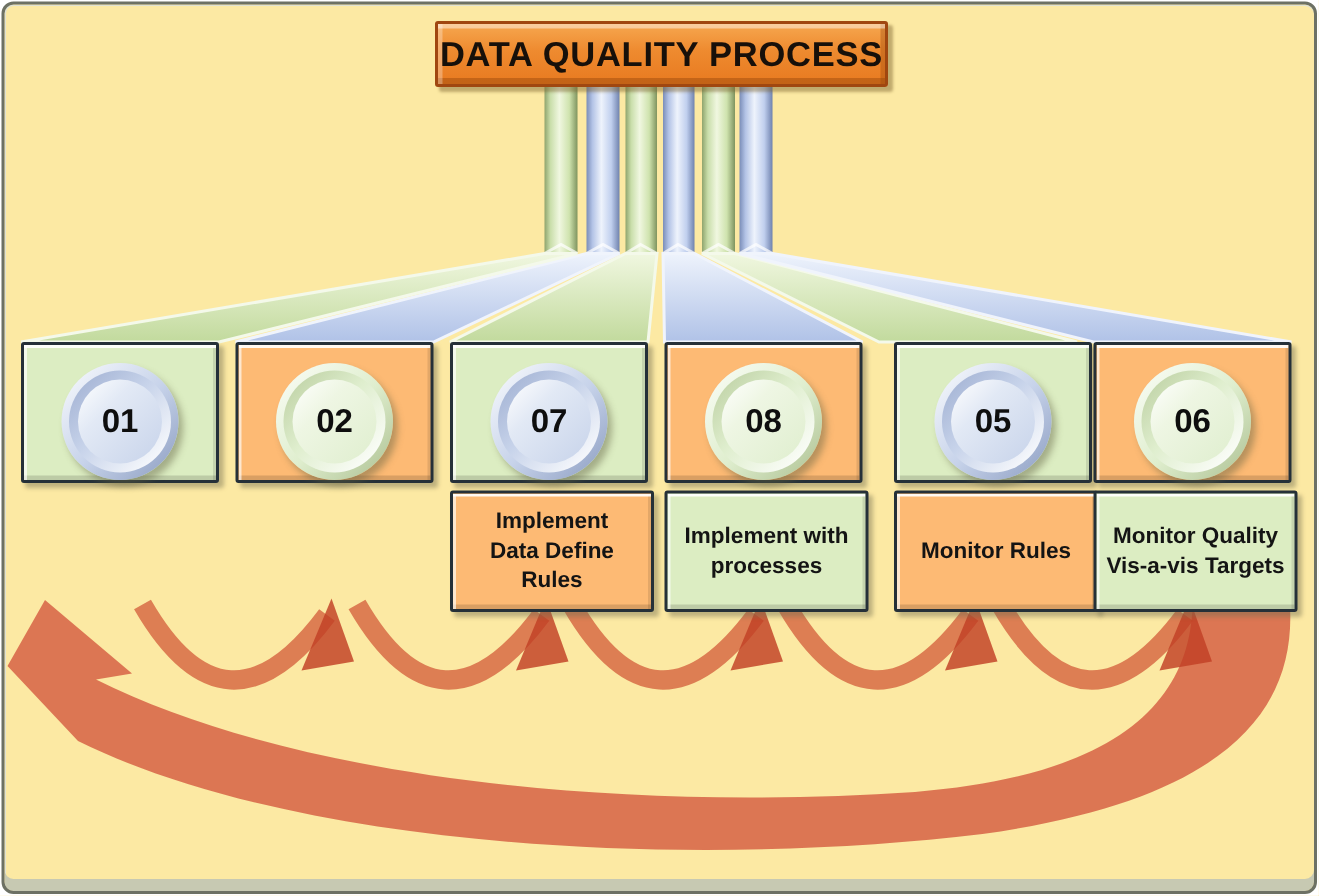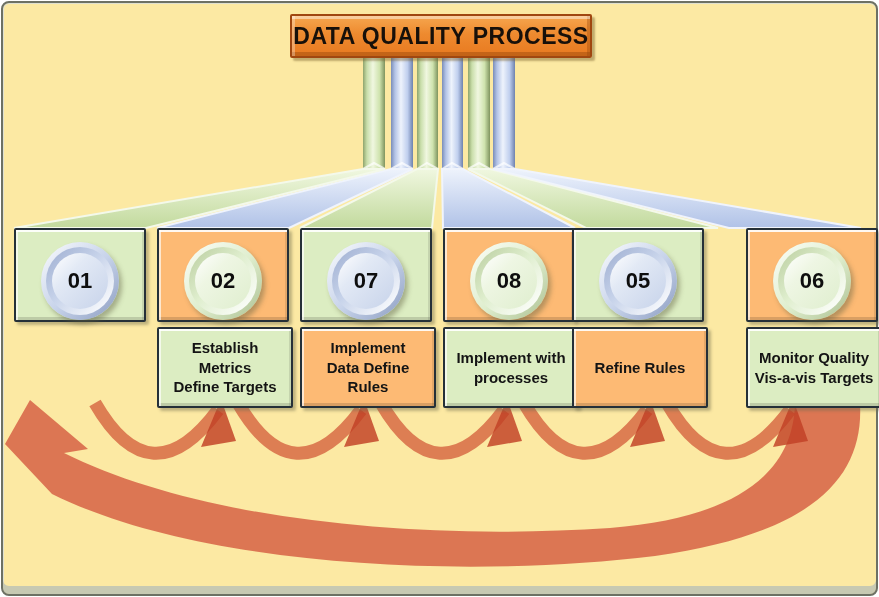--- a/index.html
+++ b/index.html
@@ -13,21 +13,21 @@
          background:linear-gradient(180deg,#F6A74F 0%,#EE8A2F 45%,#E87A20 100%);
          border:2px solid #A04710;border-radius:2px;
          box-shadow:inset 0 3px 0 rgba(255,255,255,.45), inset 3px 0 0 rgba(255,255,255,.30),
                     inset 0 -4px 0 rgba(150,70,10,.45), inset -3px 0 0 rgba(150,70,10,.35),
                     3px 3px 2px rgba(120,95,45,.45);
          display:flex;align-items:center;justify-content:center;
          font-size:23px;font-weight:bold;letter-spacing:.5px;color:#17100a;}
 
   
   .step{position:absolute;top:228px;width:132px;height:176px;z-index:2;}
-  .s1{left:14px}.s2{left:157px}.s3{left:300px}.s4{left:443px}.s5{left:572px}.s6{left:746px}
+  .s1{left:14px}.s2{left:157px}.s3{left:300px}.s4{left:443px}.s5{left:596px}.s6{left:729px}
   .topbox,.labelbox{position:absolute;left:0;width:128px;border:2px solid #253038;border-radius:2px;
          box-shadow:inset 0 2px 0 rgba(255,255,255,.9), inset 2px 0 0 rgba(255,255,255,.65),
                     inset 0 -3px 0 rgba(0,0,0,.14), inset -2px 0 0 rgba(0,0,0,.10),
                     3px 3px 3px rgba(115,110,80,.45);}
   .topbox{top:0;height:90px;display:flex;align-items:flex-end;justify-content:center;}
   .labelbox{top:99px;height:73px;display:flex;align-items:center;justify-content:center;
             text-align:center;font-size:15px;font-weight:bold;line-height:1.3;color:#141414;
             white-space:pre-line;padding:2px;box-sizing:content-box;}
   .fill-green{background:#DCEDC2;} .fill-blue{background:#fdba74;}
 
@@ -137,23 +137,20 @@
   </div>
 
   <div class="step s2 c-green">
     <div class="topbox fill-blue">
       <div class="circle">
         <div class="ring">
           <div class="disc">02</div>
         </div>
       </div>
     </div>
-    <div class="labelbox fill-green">Establish
-Metrics
-Define Targets</div>
   </div>
 
   <div class="step s3 c-blue">
     <div class="topbox fill-green">
       <div class="circle">
         <div class="ring">
           <div class="disc">07</div>
         </div>
       </div>
     </div>
@@ -175,21 +172,21 @@
   </div>
 
   <div class="step s5 c-blue">
     <div class="topbox fill-green">
       <div class="circle">
         <div class="ring">
           <div class="disc">05</div>
         </div>
       </div>
     </div>
-    <div class="labelbox fill-blue">Refine Rules</div>
+    <div class="labelbox fill-blue">Monitor Rules</div>
   </div>
 
   <div class="step s6 c-green">
     <div class="topbox fill-blue">
       <div class="circle">
         <div class="ring">
           <div class="disc">06</div>
         </div>
       </div>
     </div>

